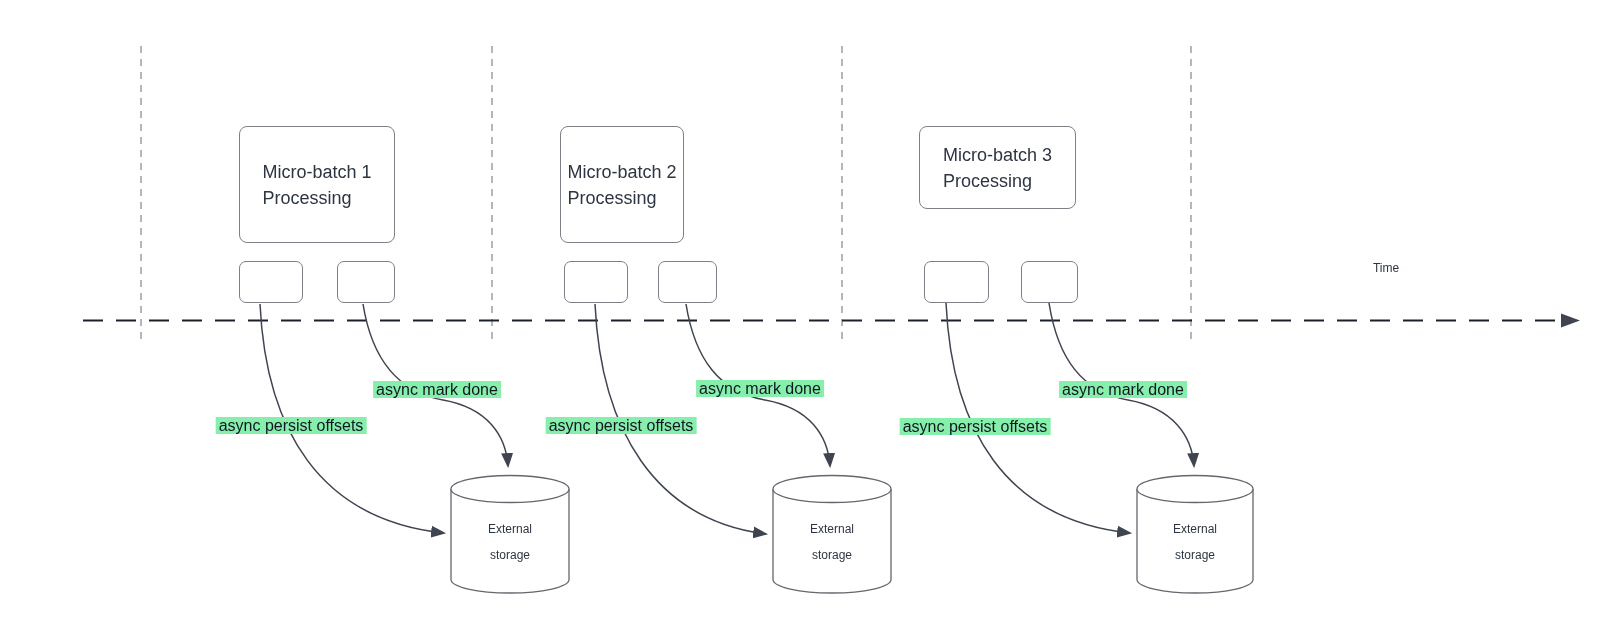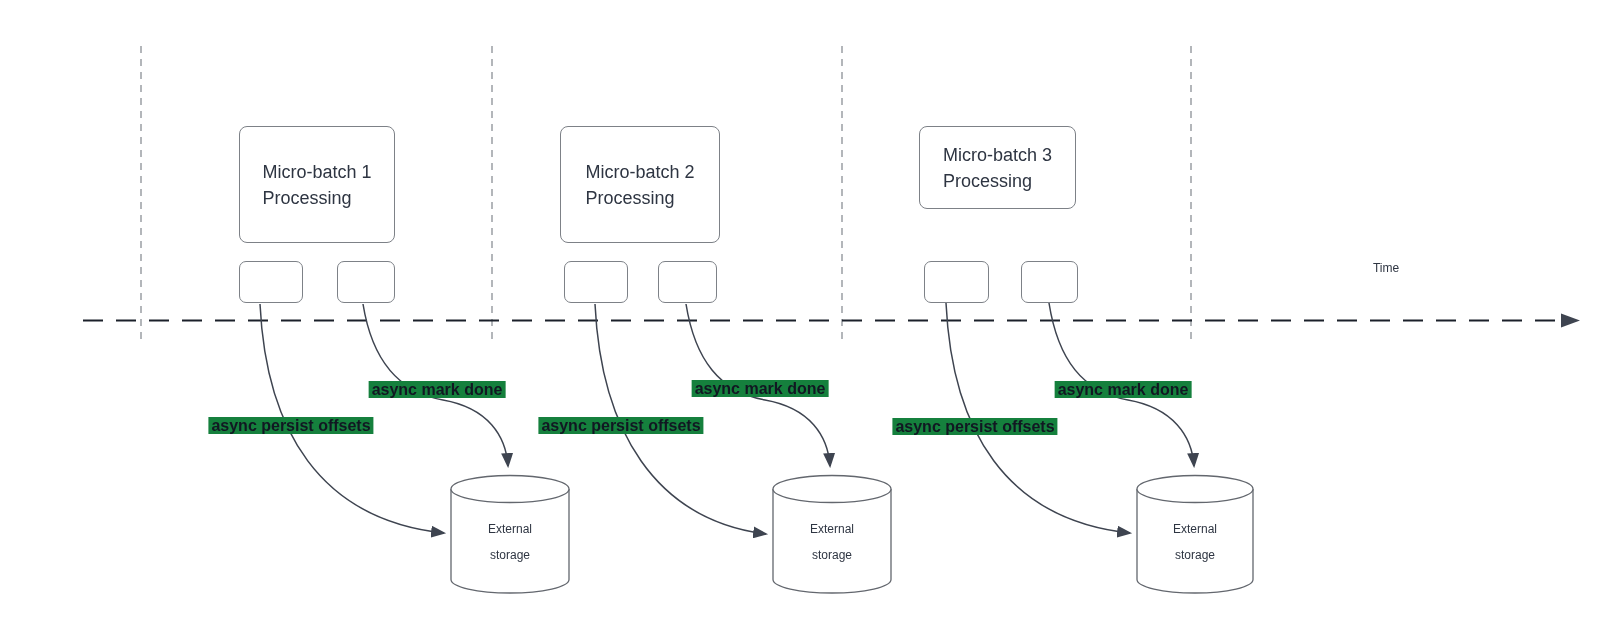--- a/index.html
+++ b/index.html
@@ -17,22 +17,22 @@
   .node {
     position:absolute; box-sizing:border-box; background:#ffffff;
     border:1px solid var(--c-shape_border,#7d8187); border-radius:8px;
   }
   .proc {
     display:flex; align-items:center; justify-content:center; text-align:left;
     font-size:18px; line-height:26px; color:var(--c-text,#2e3542); white-space:pre-line;
   }
   .small { border-radius:7px; }
   .lbl {
-    position:absolute; transform:translateX(-50%); background:#15803d;
-    padding:0 3px; font-weight:bold; font-size:16px; line-height:17px;
+    position:absolute; transform:translateX(-50%); background:#86efac;
+    padding:0 3px; font-weight:normal; font-size:16px; line-height:17px;
     color:var(--c-label,#111722); white-space:nowrap;
   }
   .storage-text {
     position:absolute; text-align:center; font-size:12px; line-height:26px;
     color:var(--c-text,#2e3542); white-space:pre-line;
   }
   .time-lbl {
     position:absolute; transform:translateX(-50%); font-size:12px;
     color:var(--c-text,#2e3542); white-space:nowrap;
   }
@@ -78,21 +78,21 @@
       <path class="cyl-body" d="M 1137 489 L 1137 579.5 A 58 13.5 0 0 0 1253 579.5 L 1253 489"></path>
       <ellipse class="cyl-top" cx="1195" cy="489" rx="58" ry="13.5"></ellipse>
     </g>
   </svg>
 
   <div class="node proc" style="left:239px; top:126px; width:156px; height:117px;">Micro-batch 1
 Processing</div>
   <div class="node small" style="left:239px; top:261px; width:64px; height:42px;"></div>
   <div class="node small" style="left:337px; top:261px; width:58px; height:42px;"></div>
 
-  <div class="node proc" style="left:560px; top:126px; width:160px; height:117px;">Micro-batch 2
+  <div class="node proc" style="left:560px; top:126px; width:124px; height:117px;">Micro-batch 2
 Processing</div>
   <div class="node small" style="left:564px; top:261px; width:64px; height:42px;"></div>
   <div class="node small" style="left:658px; top:261px; width:59px; height:42px;"></div>
 
   <div class="node proc" style="left:919px; top:126px; width:157px; height:83px;">Micro-batch 3
 Processing</div>
   <div class="node small" style="left:924px; top:261px; width:65px; height:42px;"></div>
   <div class="node small" style="left:1021px; top:261px; width:57px; height:42px;"></div>
 
   <div class="lbl" style="left:291px; top:417px;">async persist offsets</div>

